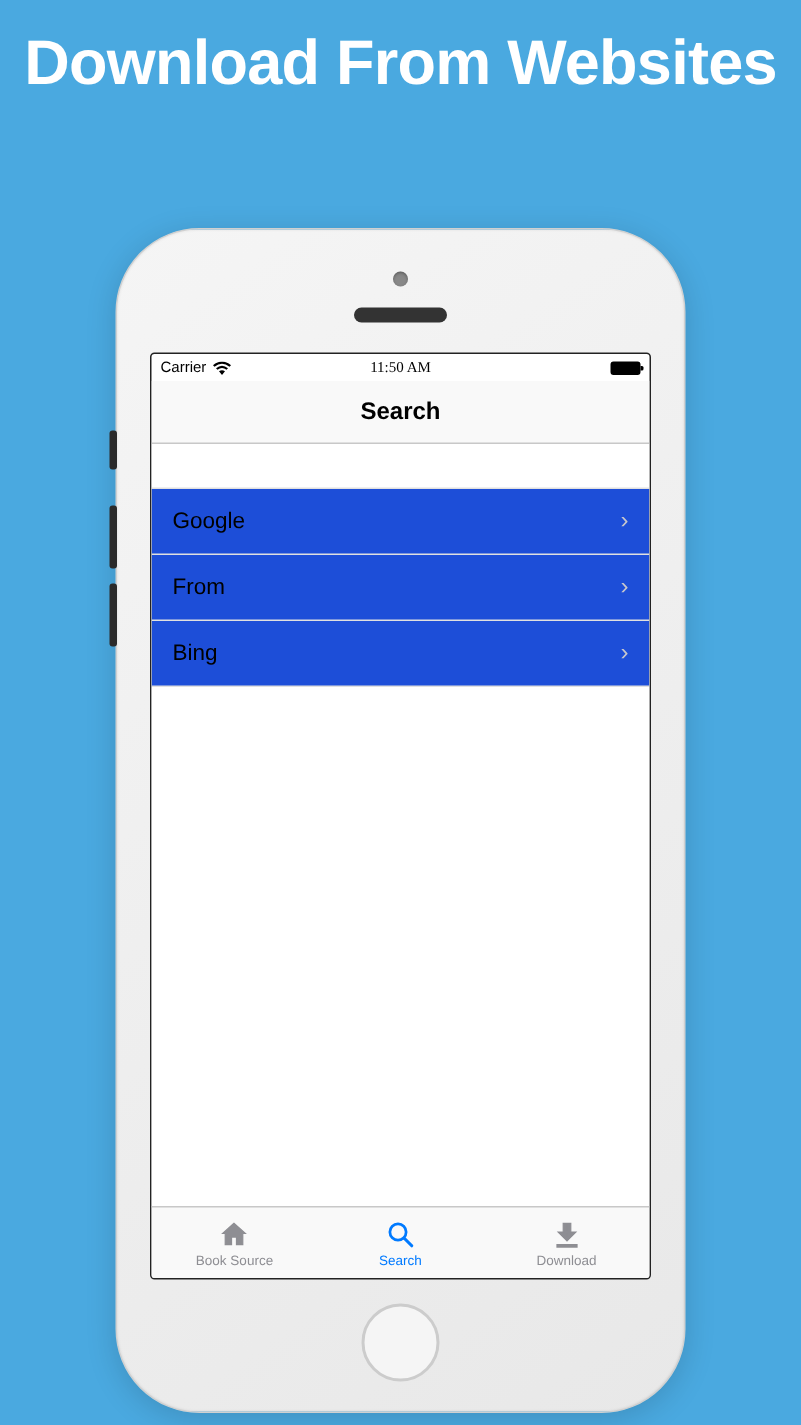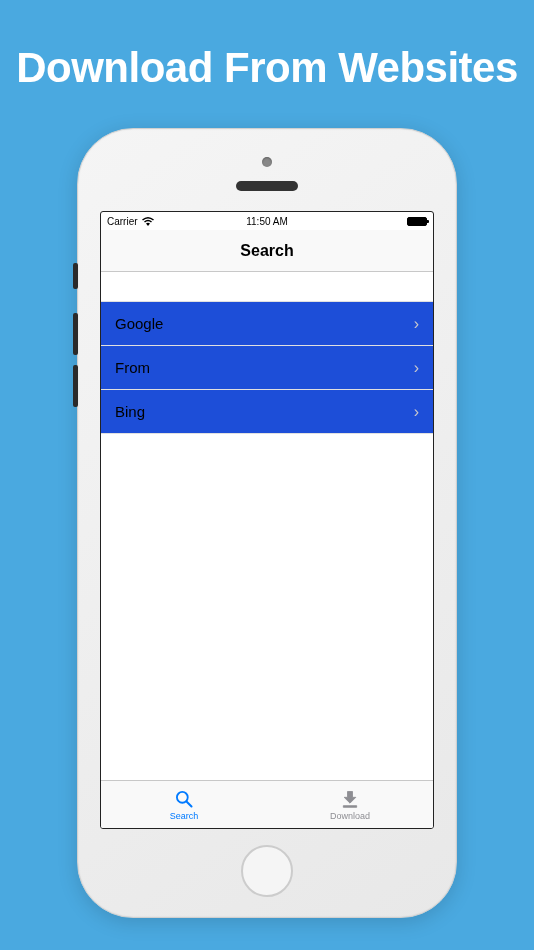--- a/index.html
+++ b/index.html
@@ -9,27 +9,27 @@
       background: #4aa9e0;
       font-family: -apple-system, BlinkMacSystemFont, "Helvetica Neue", Arial, sans-serif;
       overflow: hidden;
       position: relative;
     }
     .promo-title {
       color: #fff;
       font-size: 42px;
       font-weight: 600;
       text-align: center;
-      padding-top: 44px;
+      padding-top: 18px;
       letter-spacing: -0.5px;
     }
     .phone {
       position: absolute;
       left: 50%;
-      top: 128px;
+      top: 152px;
       transform: translateX(-50%);
       width: 380px;
       height: 790px;
       background: linear-gradient(145deg, #f5f5f5, #e8e8e8);
       border-radius: 56px;
       box-shadow: 0 4px 20px rgba(0,0,0,0.15), inset 0 0 2px rgba(0,0,0,0.1);
       border: 1px solid #d0d0d0;
     }
     .phone::before {
       content: "";
@@ -88,21 +88,21 @@
     .status-bar {
       height: 18px;
       display: flex;
       align-items: center;
       justify-content: space-between;
       padding: 0 6px;
       font-size: 10px;
       color: #000;
     }
     .status-left { display: flex; align-items: center; gap: 4px; }
-    .status-center { position: absolute; left: 50%; transform: translateX(-50%); font-weight: 500; }
+    .status-center { position: absolute; left: 50%; transform: translateX(-50%); font-weight: 500; font-family: Liberation Serif, serif; }
     .status-right { display: flex; align-items: center; }
     .battery {
       width: 20px;
       height: 9px;
       border: 1px solid #000;
       border-radius: 2px;
       position: relative;
       background: #000;
     }
     .battery::after {
@@ -229,20 +229,28 @@
         <span class="list-item-label">From</span>
         <span class="chevron">›</span>
       </div>
       <div class="list-item">
         <span class="list-item-label">Bing</span>
         <span class="chevron">›</span>
       </div>
     </div>
 
     <div class="tab-bar">
+      <div class="tab-item">
+        <div class="tab-icon">
+          <svg viewBox="0 0 24 24" width="22" height="20">
+              <path d="M12 3 L3 11 L5 11 L5 20 L10 20 L10 14 L14 14 L14 20 L19 20 L19 11 L21 11 Z"></path>
+            </svg>
+        </div>
+        <span class="tab-label">Book Source</span>
+      </div>
       <div class="tab-item active">
         <div class="tab-icon">
           <svg viewBox="0 0 24 24" width="22" height="20">
               <circle cx="10" cy="10" r="6.5" fill="none" stroke-width="2.2"></circle>
               <line x1="15" y1="15" x2="21" y2="21" stroke-width="2.5" stroke-linecap="round"></line>
             </svg>
         </div>
         <span class="tab-label">Search</span>
       </div>
       <div class="tab-item">

